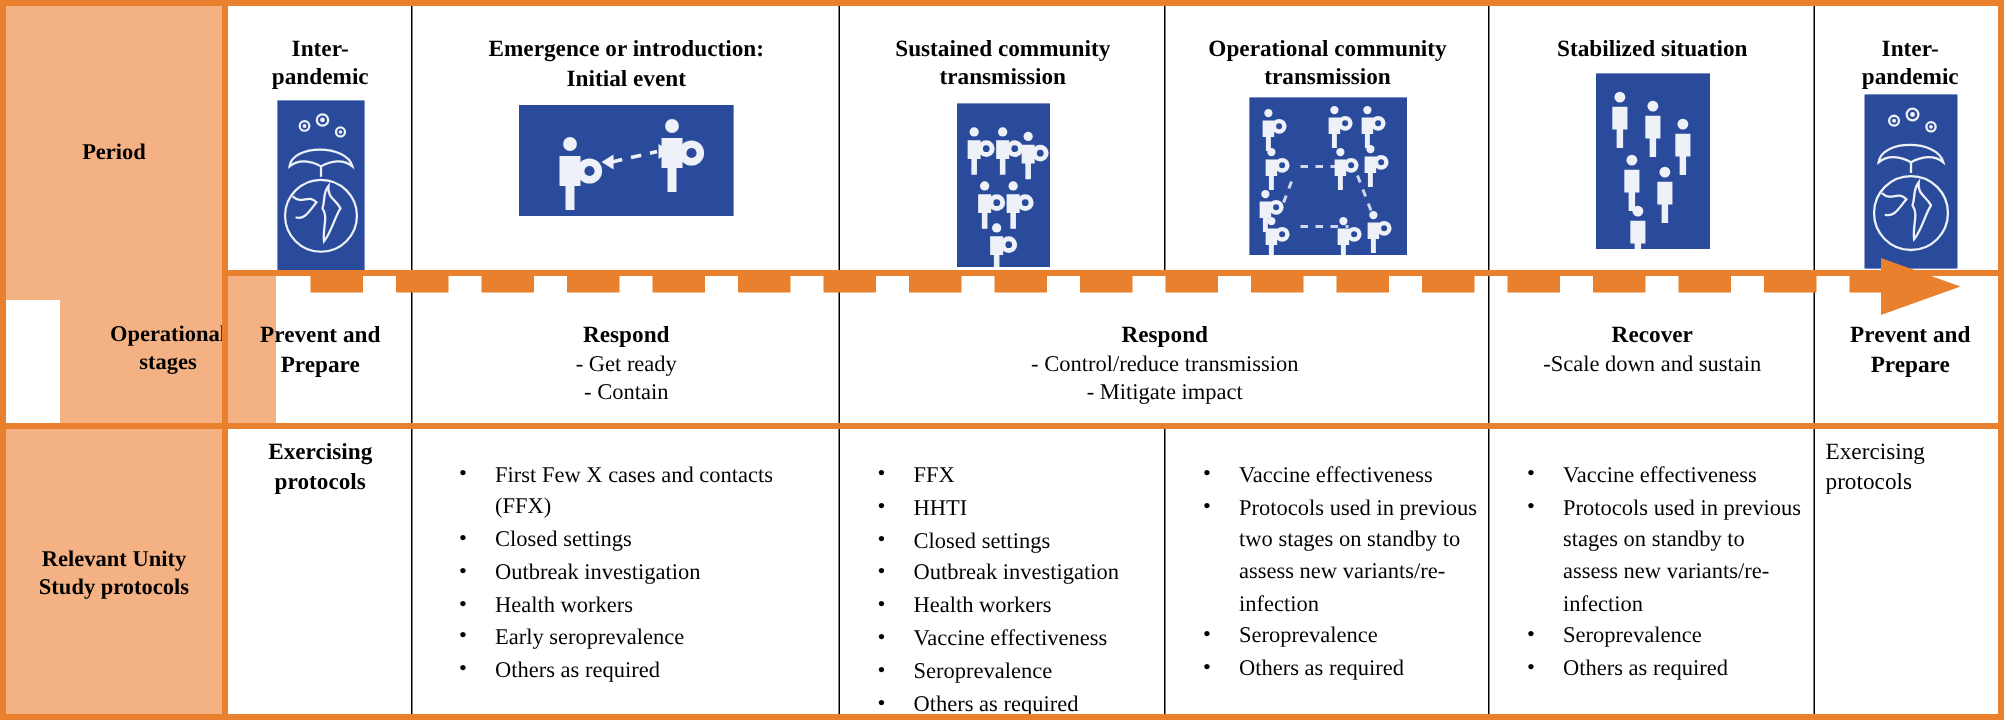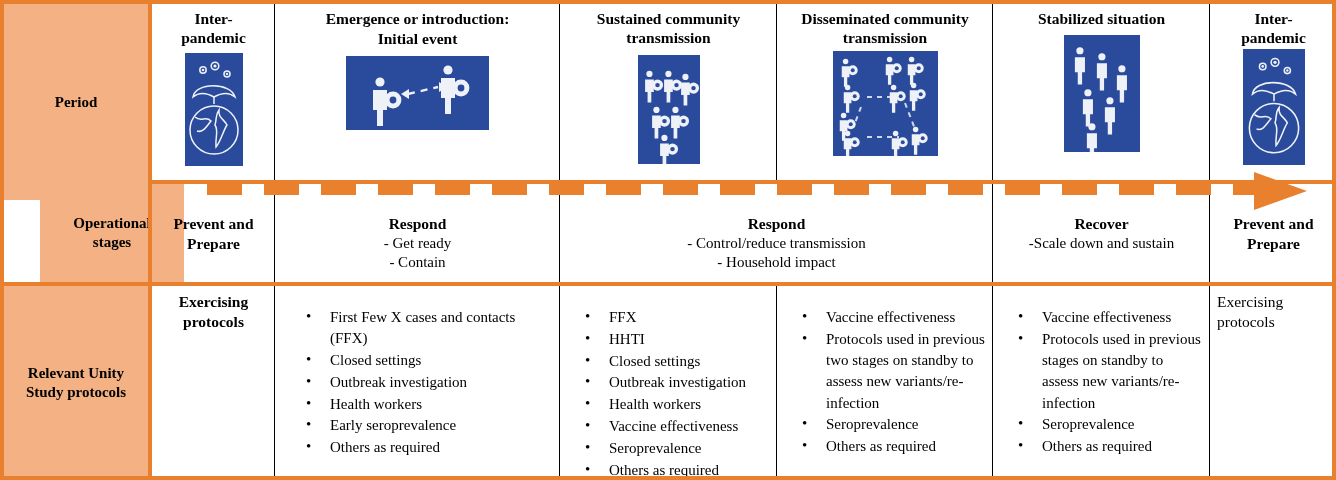--- a/index.html
+++ b/index.html
@@ -25,21 +25,21 @@
   #vo-2{top:180px;height:98px;}
   #vo-3{top:282px;height:194px;}
 
   
   .vrule{position:absolute;width:1.4px;background:#000;}
 
   
   .period-cell{position:absolute;top:0;height:176px;box-sizing:border-box;
                display:flex;flex-direction:column;align-items:center;}
   .period-title{font-weight:bold;font-size:15.5px;line-height:1.2;text-align:center;
-                padding-top:6px;white-space:pre-line;}
+                padding-top:20px;white-space:pre-line;}
   .icon-box{background:#2A4A9B;display:block;}
 
   
   .ops-cell{position:absolute;height:98px;box-sizing:border-box;
             display:flex;flex-direction:column;align-items:center;justify-content:flex-start;
             padding-top:30px;text-align:center;}
   .ops-head{font-weight:bold;font-size:15.5px;line-height:1.28;}
   .ops-sub{font-weight:normal;font-size:15px;line-height:1.3;white-space:pre-line;}
 
   
@@ -168,21 +168,21 @@
           <circle cx="25" cy="26" r="9"></circle>
             <circle cx="25" cy="26" r="3.6" fill="#2A4A9B"></circle>
         </g>
       </g>
     </svg>
   </div>
 
   <div class="vrule" style="left:772px;top:0;height:176px;"></div>
 
   <div class="period-cell" style="left:774px;width:214px;">
-    <div class="period-title">Disseminated community
+    <div class="period-title">Operational community
 transmission</div>
     <svg class="icon-box" width="105" height="105" viewBox="0 0 105 105" style="margin-top:4px;">
       <rect width="105" height="105" fill="#2A4A9B"></rect>
       <g stroke="#cfd8ee" stroke-width="2" fill="none" stroke-dasharray="5 5">
         <path d="M34 46 L66 46"></path>
           <path d="M34 86 L66 86"></path>
         <path d="M28 56 L22 72"></path>
           <path d="M72 52 L82 78"></path>
       </g>
       <g fill="#eef1f8">
@@ -322,21 +322,21 @@
 
   <div class="ops-cell" style="left:272px;width:283px;top:180px;">
     <div class="ops-head">Respond</div>
     <div class="ops-sub">- Get ready
 - Contain</div>
   </div>
 
   <div class="ops-cell" style="left:557px;width:431px;top:180px;">
     <div class="ops-head">Respond</div>
     <div class="ops-sub">-     Control/reduce transmission
--      Household impact</div>
+-      Mitigate impact</div>
   </div>
 
   <div class="ops-cell" style="left:990px;width:215px;top:180px;">
     <div class="ops-head">Recover</div>
     <div class="ops-sub">-Scale down and sustain</div>
   </div>
 
   <div class="ops-cell" style="left:1207px;width:125px;top:180px;">
     <div class="ops-head" style="white-space:pre-line">Prevent and
 Prepare</div>

